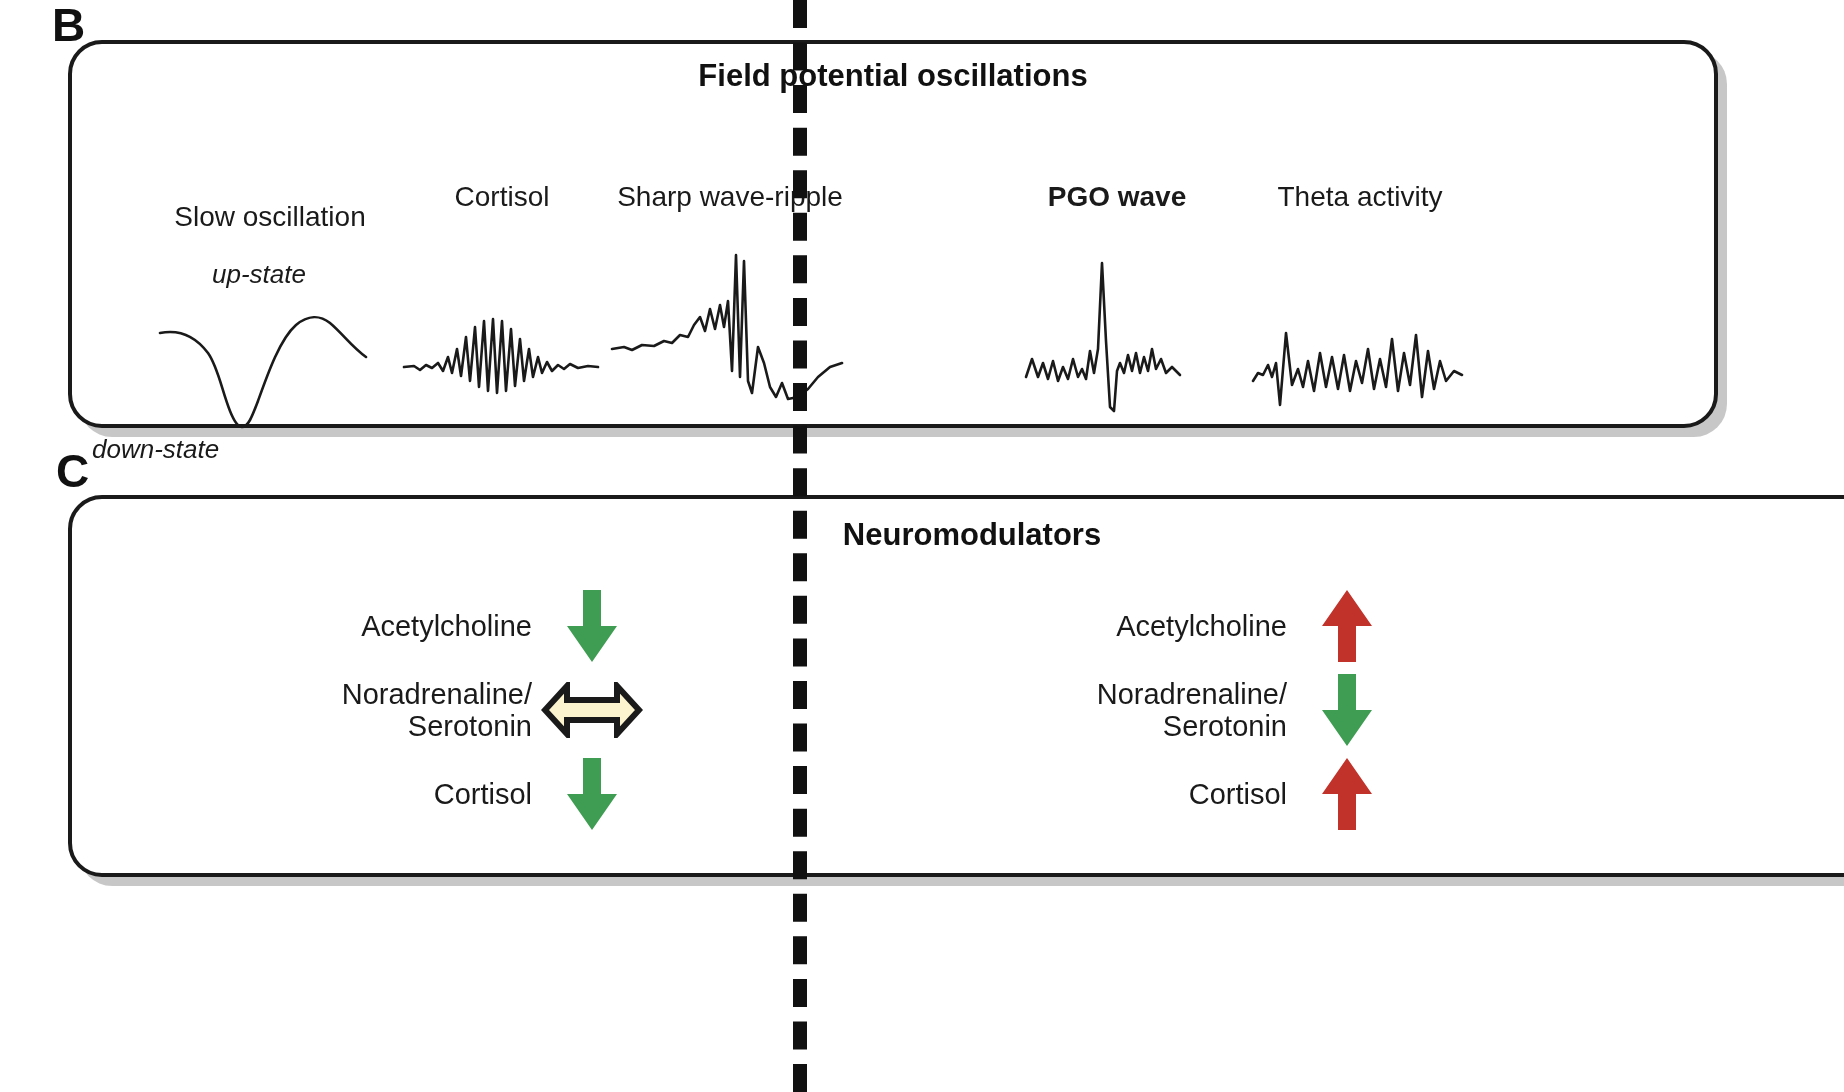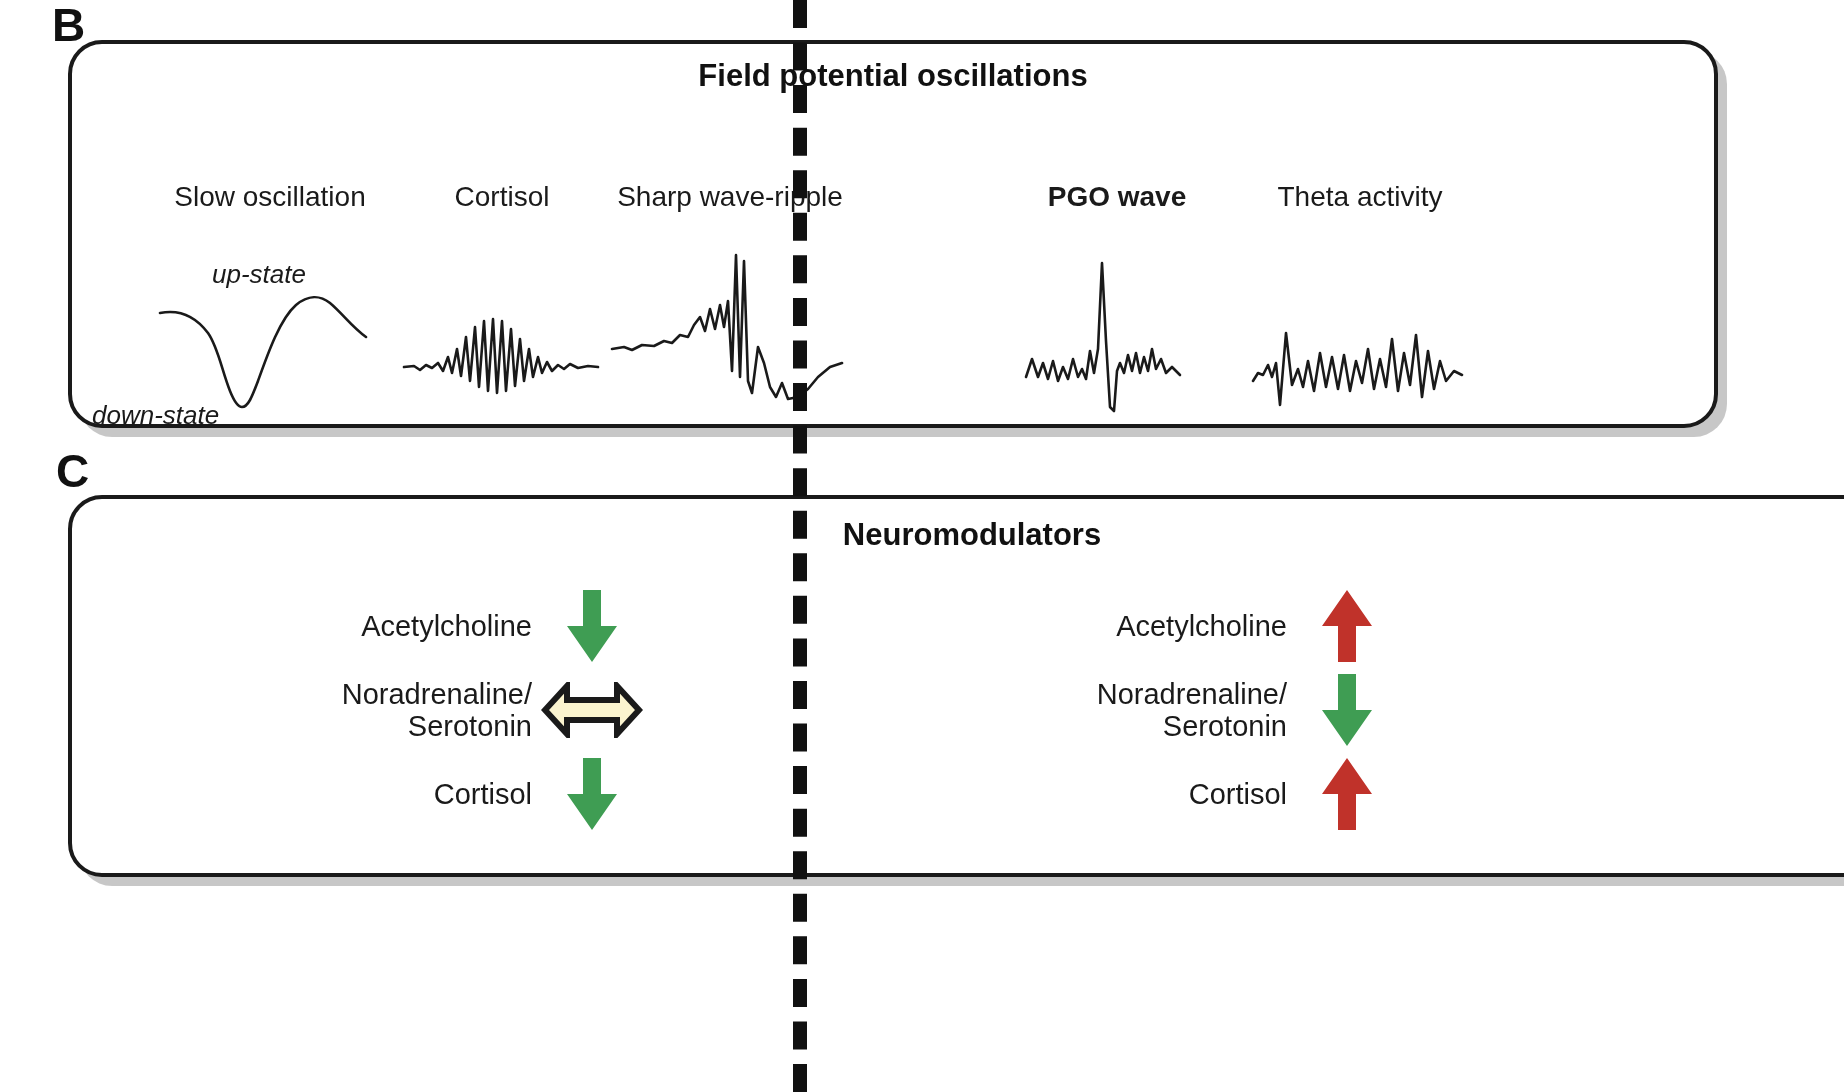--- a/index.html
+++ b/index.html
@@ -92,35 +92,35 @@
   .wave-art svg { display: block; overflow: visible; }
   .wave-path {
     fill: none;
     stroke: #1a1a1a;
     stroke-width: 2.6;
     stroke-linecap: round;
     stroke-linejoin: round;
     vector-effect: non-scaling-stroke;
   }
 
-  #col-slow-oscillation { left: 84px;  width: 228px; }
+  #col-slow-oscillation { left: 84px;  width: 228px; margin-top: 20px; }
   #col-spindle          { left: 330px; width: 200px; }
   #col-sharp-wave       { left: 538px; width: 240px; }
   #col-pgo-wave         { left: 950px; width: 190px; font-weight: bold; }
   #col-theta-activity   { left: 1178px; width: 220px; }
 
   .state-annotation {
     position: absolute;
     font-style: italic;
     font-size: 26px;
     color: #1a1a1a;
     white-space: nowrap;
   }
   #label-up-state   { left: 140px; top: 215px; }
-  #label-down-state { left: 20px;  top: 356px; }
+  #label-down-state { left: 20px;  top: 390px; }
 
   
   .nm-group {
     position: absolute;
     top: 86px;
     text-align: right;
   }
   #nm-group-nonrem { left: 130px; width: 600px; }
   #nm-group-rem    { left: 885px; width: 600px; }
 

